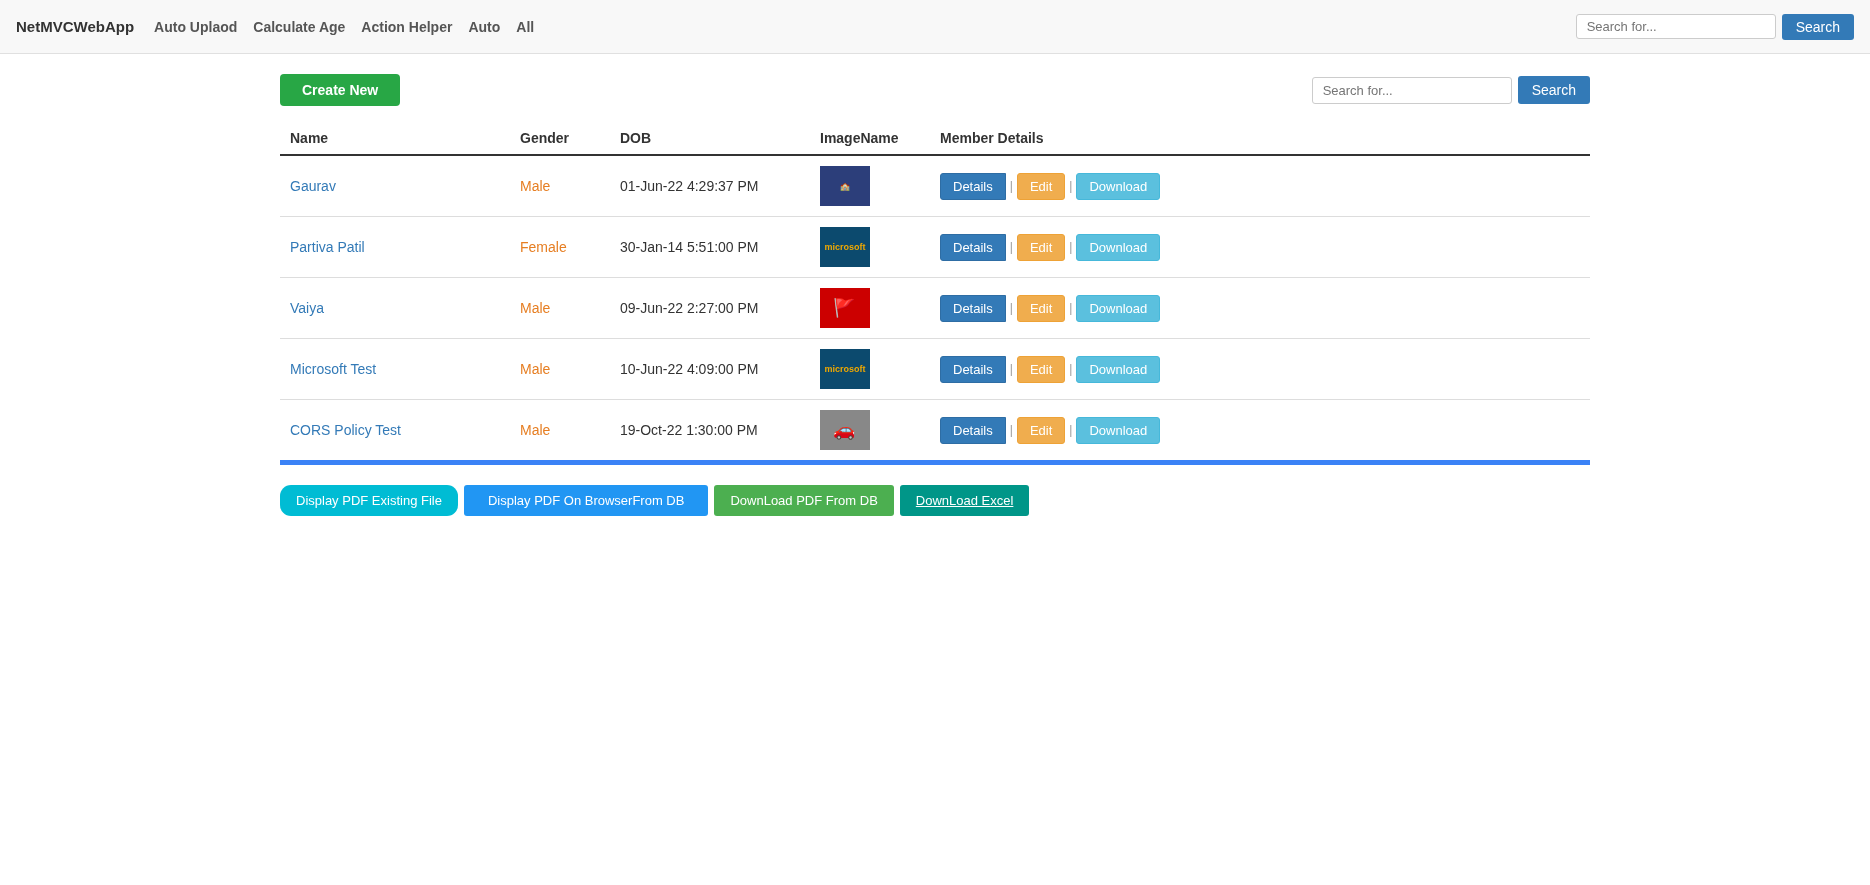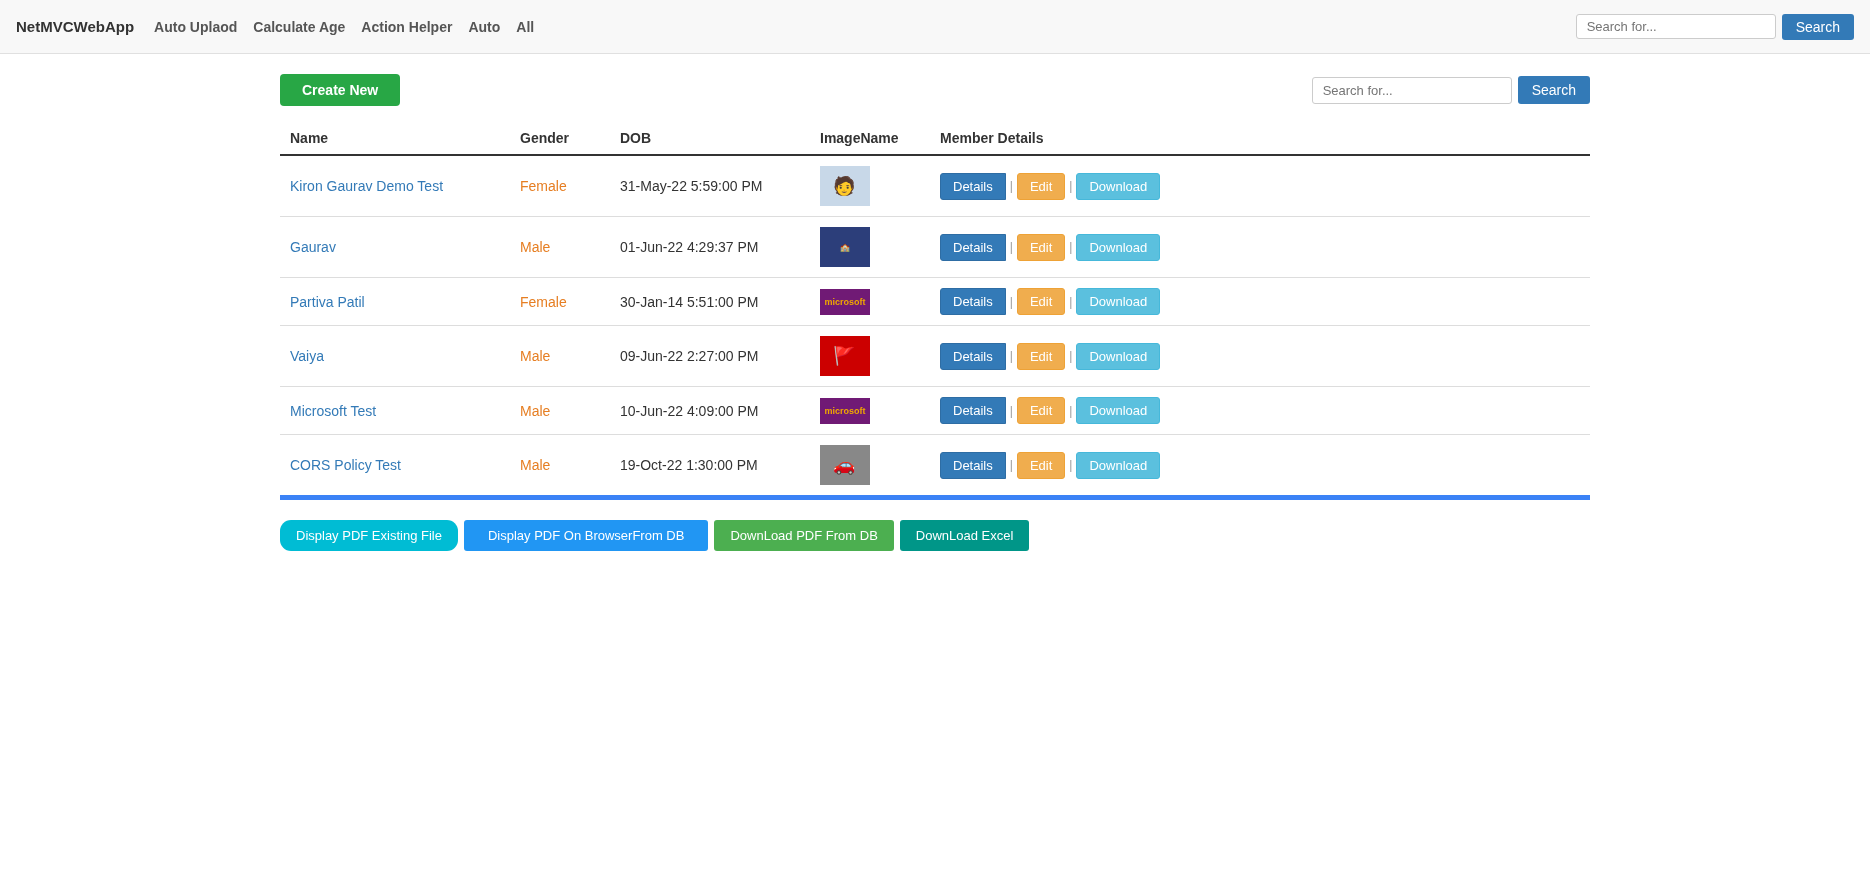--- a/index.html
+++ b/index.html
@@ -136,22 +136,22 @@
       display: flex; align-items: center; justify-content: center;
       font-size: 18px;
     }
     .img-badge {
       width: 50px; height: 40px;
       background: #2c3e7a;
       display: flex; align-items: center; justify-content: center;
       font-size: 8px; color: #fff; text-align: center;
     }
     .img-microsoft {
-      width: 50px; height: 26px;
-      background: #701a75;
+      width: 50px; height: 40px;
+      background: #0c4a6e;
       display: flex; align-items: center; justify-content: center;
       font-size: 8px; color: #f0a800; font-weight: bold;
     }
     .img-flag {
       width: 50px; height: 40px;
       background: #cc0000;
       display: flex; align-items: center; justify-content: center;
       font-size: 18px;
     }
     .img-tank {
@@ -234,20 +234,21 @@
       font-size: 13px;
     }
     .btn-download-excel {
       background: #009688;
       color: #fff;
       border: none;
       border-radius: 3px;
       padding: 8px 16px;
       cursor: pointer;
       font-size: 13px;
+      text-decoration: underline;
     }
 
     .name-link { color: #337ab7; text-decoration: none; }
   </style>
 </head>
 <body>
 
 <nav class="navbar">
   <span class="navbar-brand">NetMVCWebApp</span>
   <div class="navbar-links">
@@ -277,39 +278,20 @@
     <thead>
       <tr>
         <th class="col-name">Name</th>
         <th class="col-gender">Gender</th>
         <th class="col-dob">DOB</th>
         <th class="col-image">ImageName</th>
         <th class="col-actions">Member Details</th>
       </tr>
     </thead>
     <tbody id="table-body">
-    <tr>
-      <td class="col-name">
-        <a href="#" class="name-link">Kiron Gaurav Demo Test</a>
-      </td>
-      <td class="col-gender gender-female">Female</td>
-      <td class="col-dob">31-May-22 5:59:00 PM</td>
-      <td class="col-image">
-        <div class="img-person">🧑</div>
-      </td>
-      <td class="col-actions">
-        <div class="action-group">
-          <button class="btn-details">Details</button>
-          <span class="sep">|</span>
-          <button class="btn-edit">Edit</button>
-          <span class="sep">|</span>
-          <button class="btn-download">Download</button>
-        </div>
-      </td>
-    </tr>
         <tr>
       <td class="col-name">
         <a href="#" class="name-link">Gaurav</a>
       </td>
       <td class="col-gender gender-male">Male</td>
       <td class="col-dob">01-Jun-22 4:29:37 PM</td>
       <td class="col-image">
         <div class="img-badge">🏫</div>
       </td>
       <td class="col-actions">

